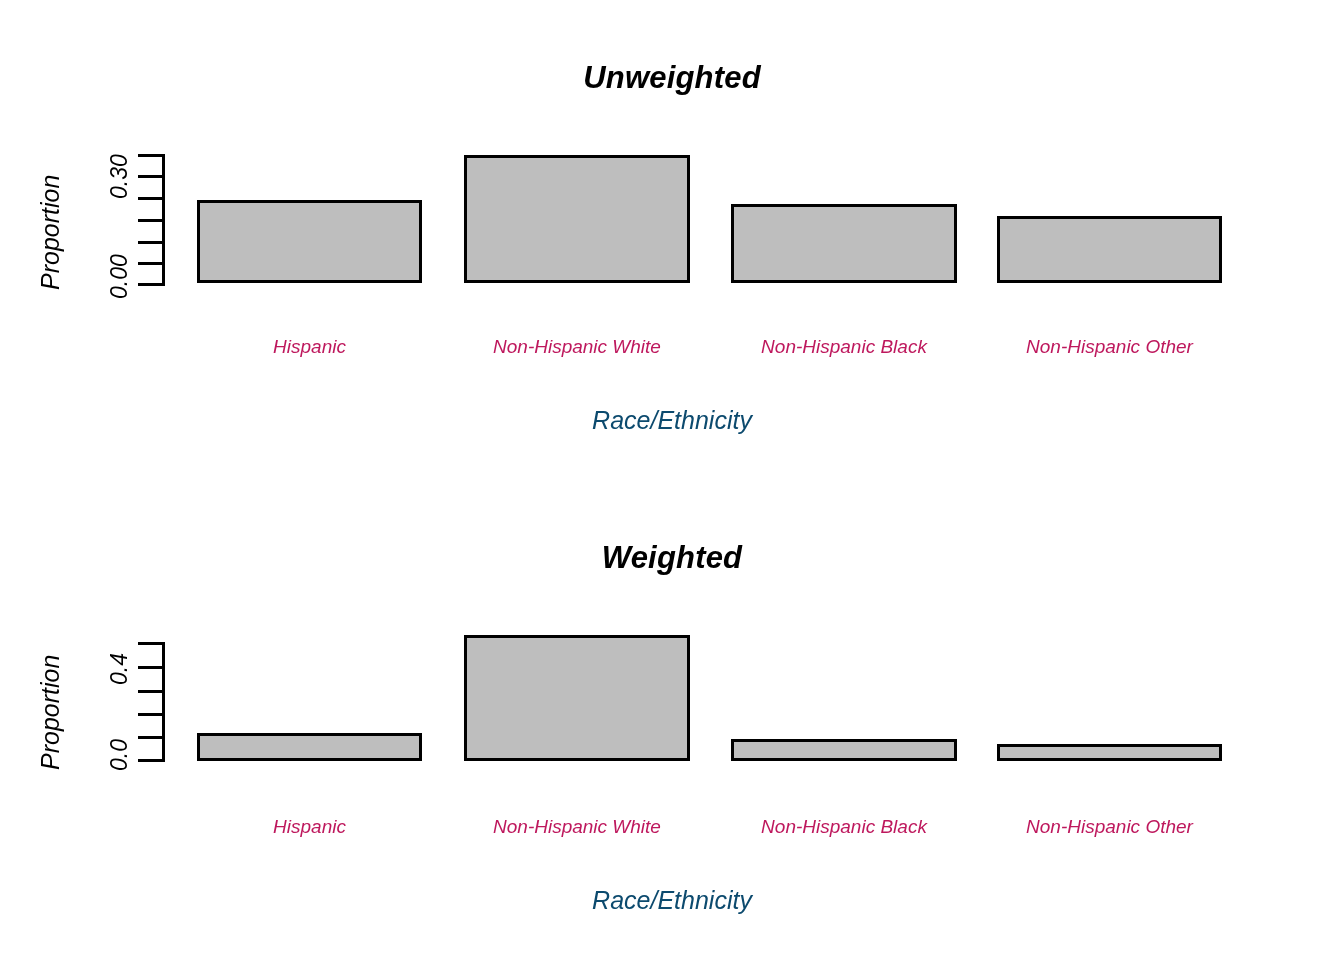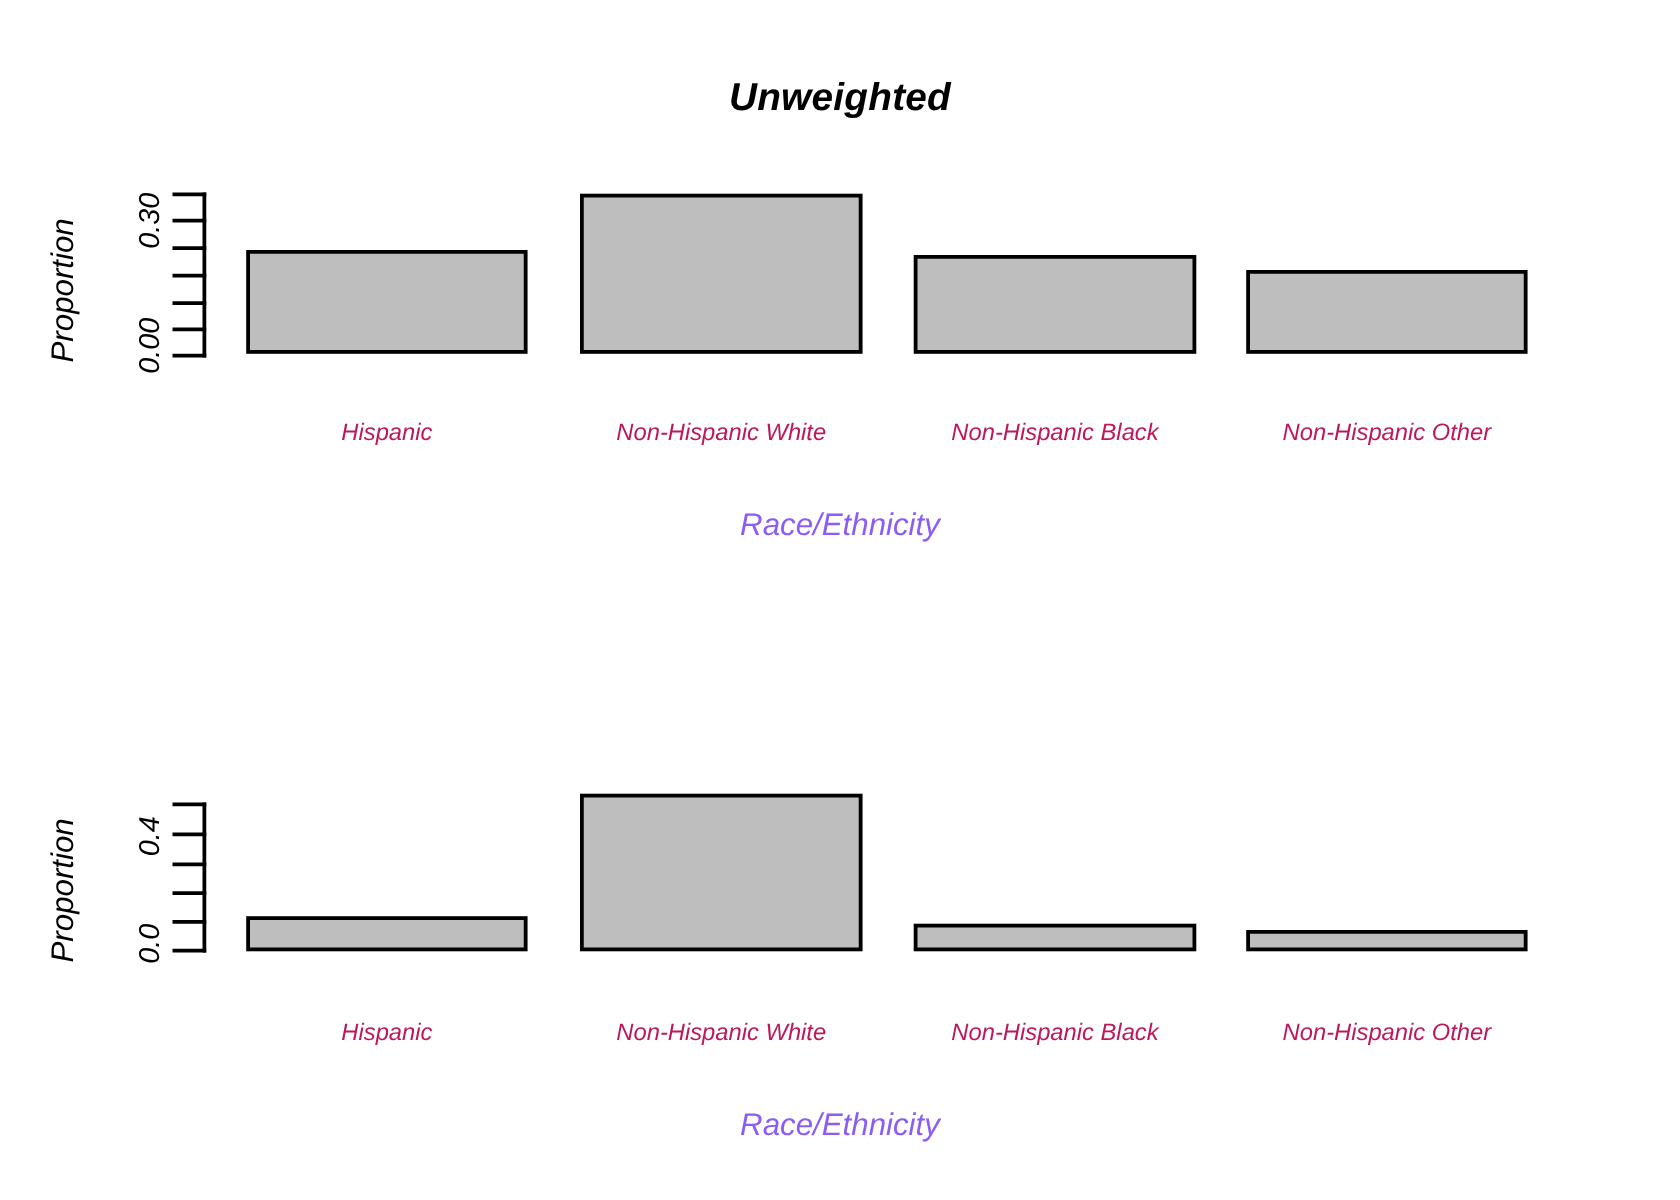--- a/index.html
+++ b/index.html
@@ -53,21 +53,21 @@
     transform: rotate(-90deg);
   }
 
   
   .xlab {
     position: absolute;
     left: 0;
     width: 1344px;
     text-align: center;
     font-size: 25px;
-    color: #8b5cf6;
+    color: #0c4a6e;
   }
 
   
   .ytick-label {
     position: absolute;
     font-size: 23px;
     color: #000000;
     white-space: nowrap;
     transform-origin: 0 0;
     transform: rotate(-90deg);
@@ -134,20 +134,21 @@
     <div class="cat-label" style="left:197px;top:336px;width:225px;">Hispanic</div>
     <div class="cat-label" style="left:464px;top:336px;width:226px;">Non-Hispanic White</div>
     <div class="cat-label" style="left:731px;top:336px;width:226px;">Non-Hispanic Black</div>
     <div class="cat-label" style="left:997px;top:336px;width:225px;">Non-Hispanic Other</div>
 
     <div class="xlab" style="top:406px;">Race/Ethnicity</div>
   </div>
 
   <div class="panel" style="top:480px;height:480px;">
 
+    <div class="panel-title" style="top:62px;">Weighted</div>
 
     <div class="ylab" style="left:36px;top:290px;">Proportion</div>
 
     <div class="ytick-label" style="left:106px;top:205px;">0.4</div>
     <div class="ytick-label" style="left:106px;top:291px;">0.0</div>
 
     <div class="axis-spine" style="left:162px;top:162px;height:120px;"></div>
 
     <div class="axis-tick" style="left:138px;top:162px;width:27px;"></div>
     <div class="axis-tick" style="left:138px;top:186px;width:27px;"></div>

